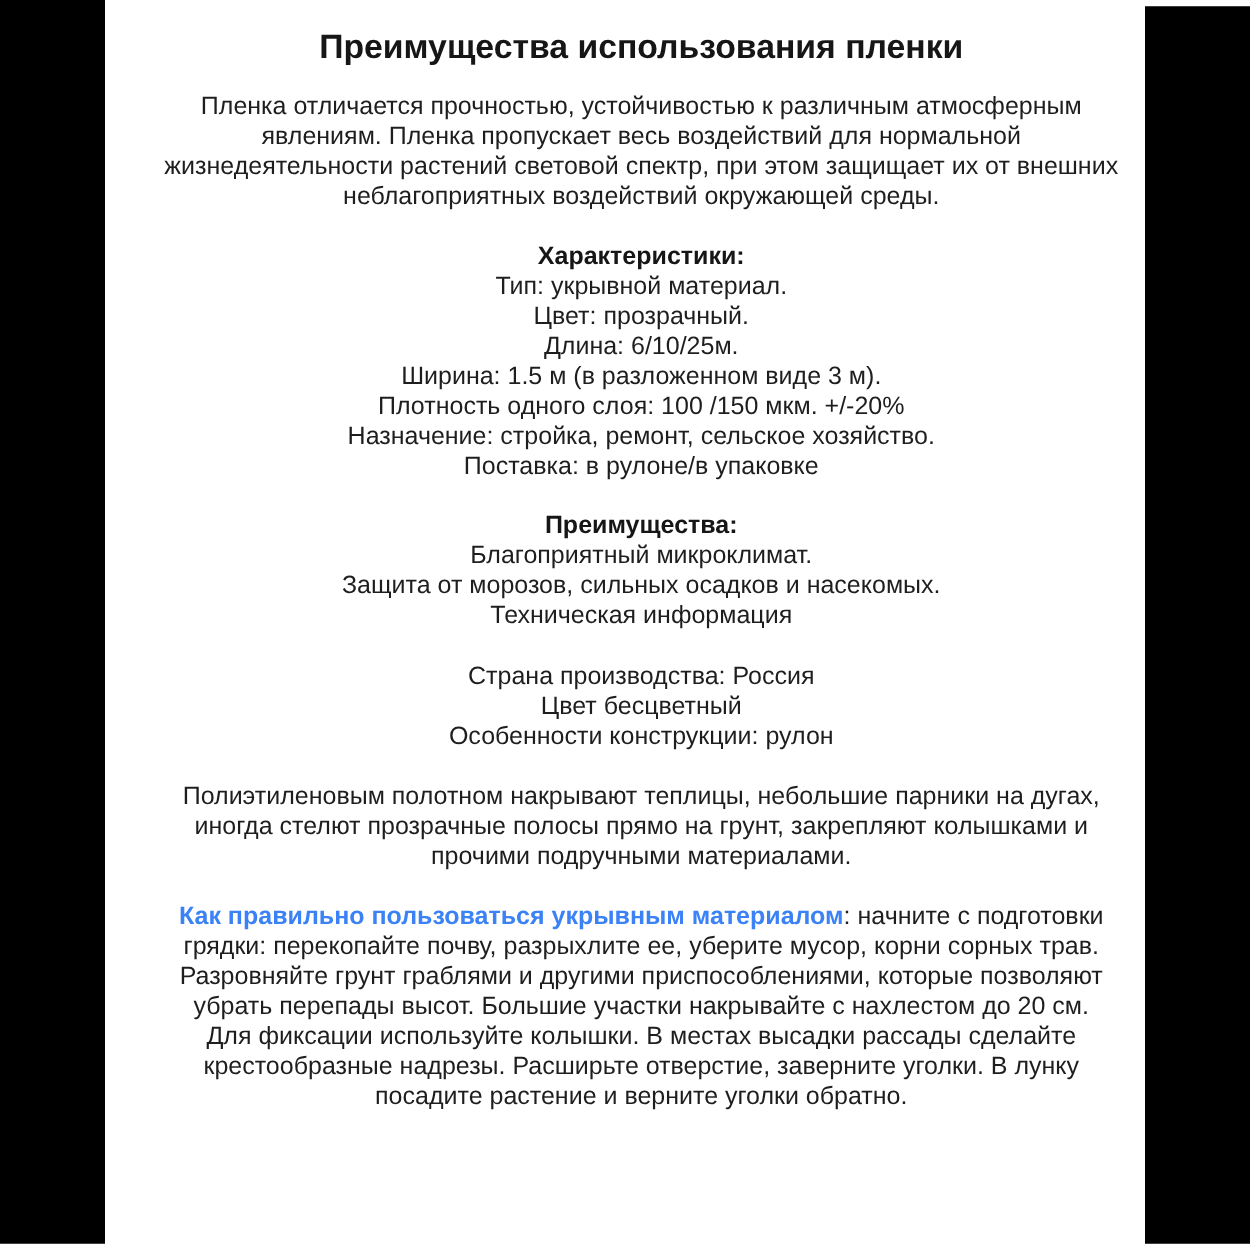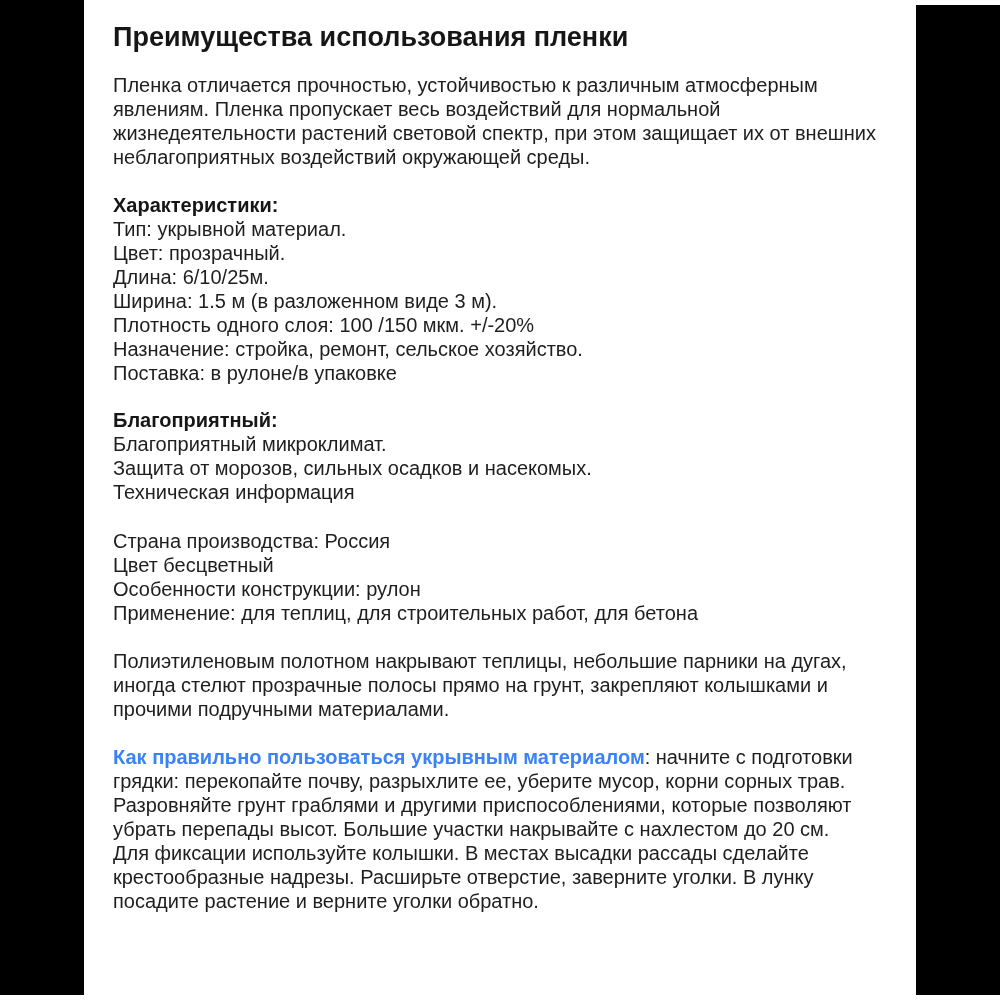--- a/index.html
+++ b/index.html
@@ -8,20 +8,21 @@
     background: #ffffff;
   }
   .page {
     position: relative;
     width: 1000px;
     height: 1000px;
     background: #ffffff;
     overflow: hidden;
     font-family: "Liberation Sans", "DejaVu Sans", sans-serif;
     color: #1e1e1e;
+    text-align: center;
   }
   .bar {
     position: absolute;
     background: #000000;
   }
   .bar-left {
     left: 0;
     top: 0;
     width: 84px;
     height: 995px;
@@ -94,33 +95,32 @@
           <div class="line">Цвет: прозрачный.</div>
           <div class="line">Длина: 6/10/25м.</div>
           <div class="line">Ширина: 1.5 м (в разложенном виде 3 м).</div>
           <div class="line">Плотность одного слоя: 100 /150 мкм. +/-20%</div>
           <div class="line">Назначение: стройка, ремонт, сельское хозяйство.</div>
           <div class="line">Поставка: в рулоне/в упаковке</div>
         </div>
     </div>
 
     <div class="block block-advantages">
-      <div class="line heading-line">Благоприятный:</div>
+      <div class="line heading-line">Преимущества:</div>
       <div>
           <div class="line">Благоприятный микроклимат.</div>
           <div class="line">Защита от морозов, сильных осадков и насекомых.</div>
           <div class="line">Техническая информация</div>
         </div>
     </div>
 
     <div class="block block-details">
         <div class="line">Страна производства: Россия</div>
         <div class="line">Цвет бесцветный</div>
         <div class="line">Особенности конструкции: рулон</div>
-        <div class="line">Применение: для теплиц, для строительных работ, для бетона</div>
       </div>
 
     <div class="block">
         <div class="line">Полиэтиленовым полотном накрывают теплицы, небольшие парники на дугах,</div>
         <div class="line">иногда стелют прозрачные полосы прямо на грунт, закрепляют колышками и</div>
         <div class="line">прочими подручными материалами.</div>
       </div>
 
     <div class="block">
       <div class="line"><span class="bold-lead">Как правильно пользоваться укрывным материалом</span><span>: начните с подготовки</span></div>

